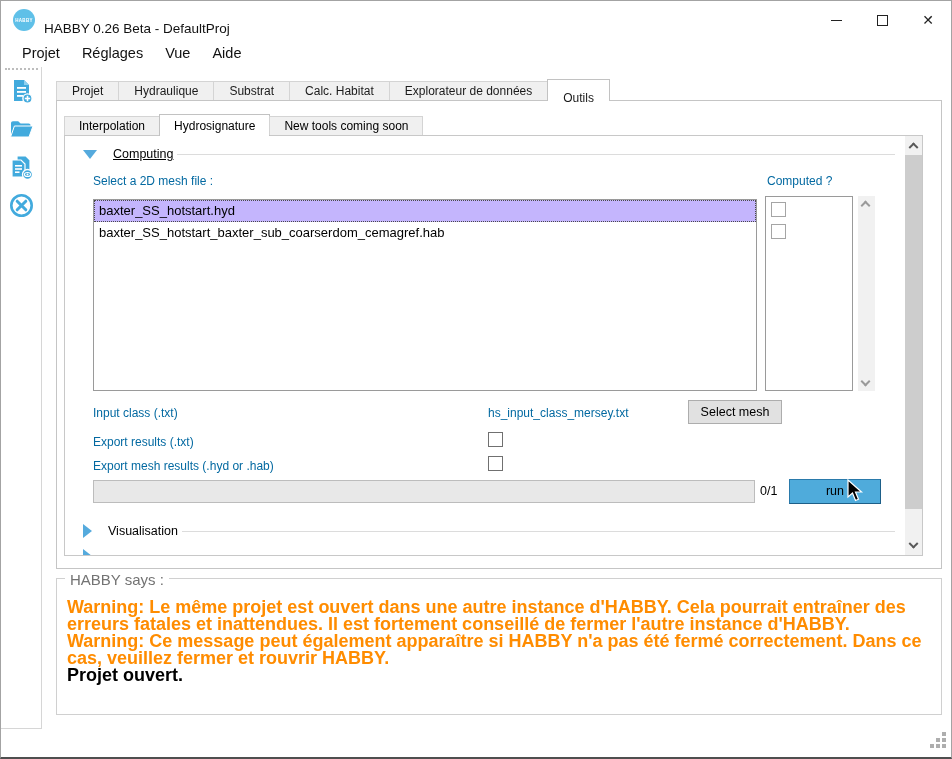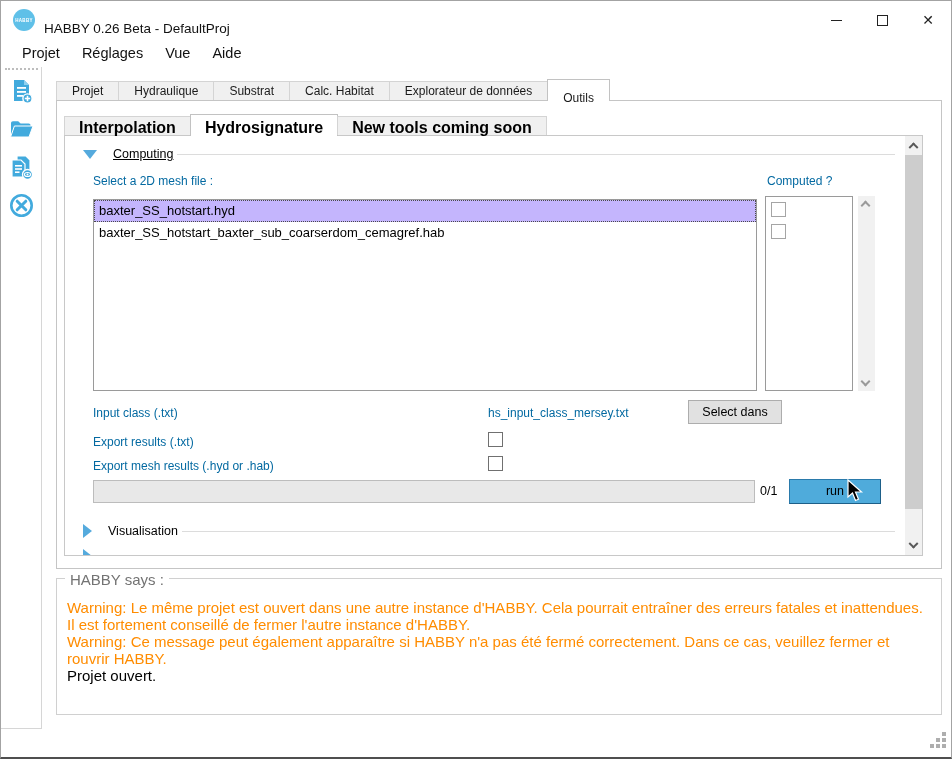--- a/index.html
+++ b/index.html
@@ -35,21 +35,21 @@
   .tabwidget { position:absolute; left:55px; top:78px; width:886px; }
   .tabbar { display:flex; align-items:flex-end; position:relative; z-index:2; }
   .tab { height:19px; background:#f0f0f0; border:1px solid #d4d4d4; border-bottom:none;
     font-size:12px; padding:2px 15px 0 15px; color:#1a1a1a; white-space:nowrap; }
   .tab + .tab { margin-left:-1px; }
   .tab.selected { background:#fff; height:22px; padding-top:11px; border-color:#c2c2c2; margin-bottom:-1px; }
   .pane { position:relative; background:#fff; border:1px solid #c5c5c5; height:469px; z-index:1; }
   
   .subtabs { position:absolute; left:7px; top:13px; display:flex; align-items:flex-end; z-index:2; }
   .subtab { height:19px; background:#f0f0f0; border:1px solid #d4d4d4; border-bottom:none;
-    font-size:16px; padding:2px 14px 12px 14px; white-space:nowrap;font-weight:bold; }
+    font-size:12px; padding:2px 14px 12px 14px; white-space:nowrap; }
   .subtab + .subtab { margin-left:-1px; }
   .subtab.selected { background:#fff; height:22px; padding-top:4px; border-color:#c2c2c2; margin-bottom:-1px; }
   
   .scrollarea { position:absolute; left:7px; top:34px; width:859px; height:421px;
     border:1px solid #c8c8c8; background:#fff; overflow:hidden; }
   .sa-content { position:absolute; inset:0 17px 0 0; }
   
   .collapse-hdr { position:absolute; left:18px; right:10px; display:flex; align-items:center; }
   .tri-down { width:0; height:0; border-left:7px solid transparent; border-right:7px solid transparent; border-top:9px solid #55aadd; }
   .tri-right { width:0; height:0; border-top:7px solid transparent; border-bottom:7px solid transparent; border-left:9px solid #55aadd; }
@@ -80,21 +80,21 @@
   .v-scrollbar { position:absolute; right:0; top:0; bottom:0; width:17px; background:#f1f1f1; }
   .v-scrollbar .sb-btn { position:absolute; left:0; width:17px; height:17px; display:flex; align-items:center; justify-content:center; }
   .v-scrollbar .sb-up { top:0; } .v-scrollbar .sb-down { bottom:0; }
   .sb-chev { width:7px; height:7px; border-left:2px solid #585858; border-top:2px solid #585858; }
   .sb-up .sb-chev { transform:rotate(45deg) translate(2px,2px); }
   .sb-down .sb-chev { transform:rotate(225deg) translate(2px,2px); }
   .sb-thumb { position:absolute; left:0; top:19px; width:17px; height:354px; background:#cdcdcd; }
   
   .habby-says { position:absolute; left:55px; top:577px; width:886px; height:137px; border:1px solid #d0d0d0; }
   .gb-title { position:absolute; left:8px; top:-8px; background:#fff; padding:0 5px; font-size:15px; color:#737373; }
-  .messages { position:absolute; left:10px; right:14px; top:20px; font-size:15px; line-height:17px; }
+  .messages { position:absolute; left:10px; right:14px; top:20px; font-size:18px; line-height:17px;font-weight:bold; }
   .msg-warning { color:#ff8c00; }
   .msg-normal { color:#000; }
   
   .size-grip { position:absolute; right:4px; bottom:4px; }
   
   .clip-tri { position:absolute; left:18px; top:413px; width:14px; height:8px; overflow:hidden; }
   
   .cursor { position:absolute; left:845px; top:478px; z-index:50; }
 </style>
 </head>
@@ -205,21 +205,21 @@
             <div class="checkbox"></div>
             <div class="checkbox"></div>
           </div>
           <div class="mini-scroll">
             <div class="chev-up"></div>
             <div class="chev-down"></div>
           </div>
 
           <div class="label" style="left:28px; top:270px;">Input class (.txt)</div>
           <div class="label" style="left:423px; top:270px;">hs_input_class_mersey.txt</div>
-          <div class="btn select-file-btn">Select dans</div>
+          <div class="btn select-file-btn">Select mesh</div>
 
           <div class="label" style="left:28px; top:299px;">Export results (.txt)</div>
           <div class="row-checkbox" style="top:296px;"></div>
           <div class="label" style="left:28px; top:323px;">Export mesh results (.hyd or .hab)</div>
           <div class="row-checkbox" style="top:320px;"></div>
 
           <div class="progressbar"></div>
           <div class="progress-count">0/1</div>
           <div class="run-btn">run</div>
 

